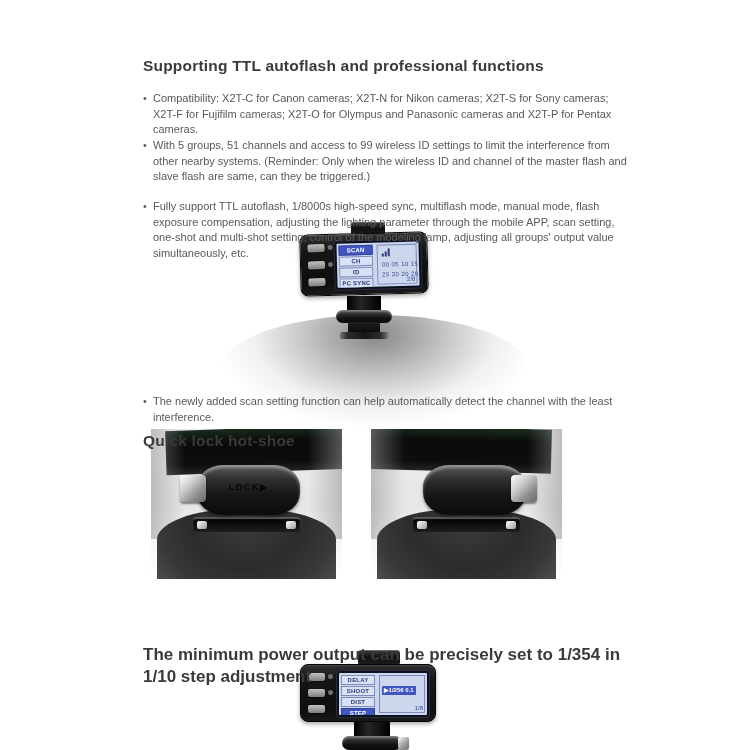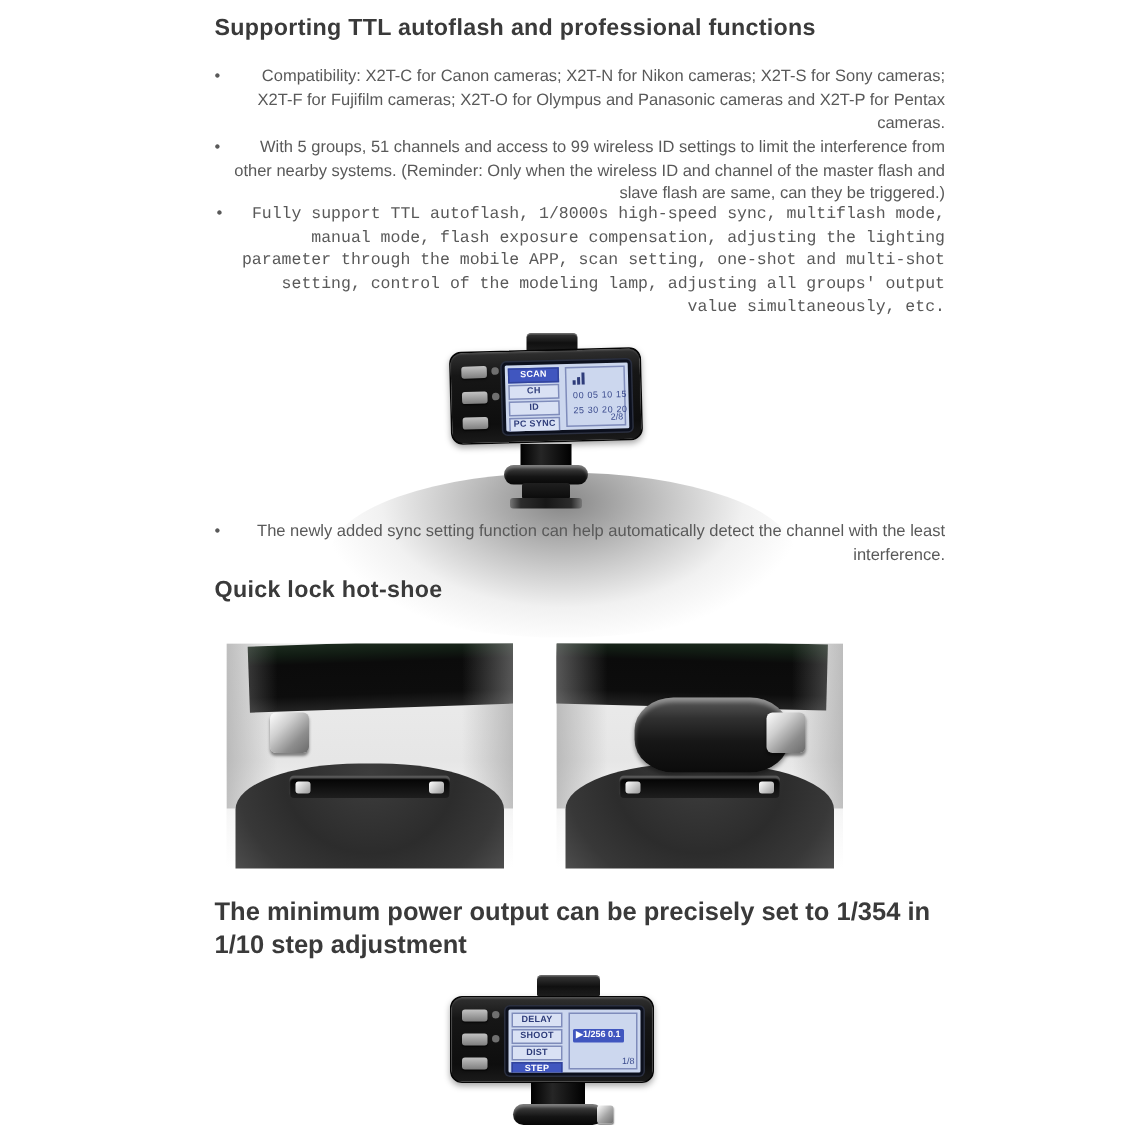--- a/index.html
+++ b/index.html
@@ -4,36 +4,35 @@
 <style>
   * { margin:0; padding:0; box-sizing:border-box; }
   html,body { width:750px; height:750px; }
   body {
     background:#ffffff;
     font-family:"Liberation Sans", sans-serif;
     position:relative;
     overflow:hidden;
     color:#595959;
   }
-  .abs { position:absolute; }
+  .abs { position:absolute;margin-top:47px; }
 
   
   .h1 {
     left:143px; width:500px;
     font-size:15.5px; font-weight:bold; color:#3a3a3a; letter-spacing:0.2px;
   }
   .h-big {
     left:143px; width:495px;
     font-size:17px; line-height:22px; font-weight:bold; color:#3a3a3a;
   }
   .bullet {
     left:143px; width:487px;
     font-size:11px; line-height:15.5px; color:#595959;
     padding-left:10px;
-    text-align:right;
   }
   .bullet::before {
     content:"\2022";
     position:absolute; left:0; top:0; color:#595959;
   }
 
   
   .fig { position:absolute; }
   .t-topshoe {
     position:absolute;
@@ -169,21 +168,21 @@
 
   .content-z { z-index:2; }
 </style>
 </head>
 <body>
 
 <div class="abs h1 content-z" style="top:10px;">Supporting TTL autoflash and professional functions</div>
 
 <div class="abs bullet content-z" style="top:44px;">Compatibility: X2T-C for Canon cameras; X2T-N for Nikon cameras; X2T-S for Sony cameras; X2T-F for Fujifilm cameras; X2T-O for Olympus and Panasonic cameras and X2T-P for Pentax cameras.</div>
 <div class="abs bullet content-z" style="top:91px;">With 5 groups, 51 channels and access to 99 wireless ID settings to limit the interference from other nearby systems. (Reminder: Only when the wireless ID and channel of the master flash and slave flash are same, can they be triggered.)</div>
-<div class="abs bullet content-z" style="top:136px;font-family:Liberation Mono, monospace;">Fully support TTL autoflash, 1/8000s high-speed sync, multiflash mode, manual mode, flash exposure compensation, adjusting the lighting parameter through the mobile APP, scan setting, one-shot and multi-shot setting, control of the modeling lamp, adjusting all groups' output value simultaneously, etc.</div>
+<div class="abs bullet content-z" style="top:152px;">Fully support TTL autoflash, 1/8000s high-speed sync, multiflash mode, manual mode, flash exposure compensation, adjusting the lighting parameter through the mobile APP, scan setting, one-shot and multi-shot setting, control of the modeling lamp, adjusting all groups' output value simultaneously, etc.</div>
 
 <div class="fig" style="left:255px; top:220px; width:240px; height:160px;">
   <div class="cam-fade" style="left:-35px; top:95px; width:310px; height:110px;"></div>
   <div class="t-topshoe" style="left:96px; top:2px; width:34px; height:12px;"></div>
   <div class="t-body" style="left:45px; top:13px; width:128px; height:62px; transform:rotate(-1.5deg);">
     <div class="t-btn" style="top:9px;"></div>
     <div class="t-btn" style="top:26px;"></div>
     <div class="t-btn" style="top:43px;"></div>
     <div class="t-dot" style="top:10px;"></div>
     <div class="t-dot" style="top:27px;"></div>
@@ -205,32 +204,35 @@
         <div class="lcd-page">2/8</div>
       </div>
     </div>
   </div>
   <div class="t-neck" style="left:92px;  top:76px;  width:34px; height:16px;"></div>
   <div class="t-ring" style="left:81px;  top:90px;  width:56px; height:13px;"></div>
   <div class="t-foot" style="left:93px;  top:102px; width:32px; height:11px;"></div>
   <div class="t-plate" style="left:85px;  top:112px; width:48px; height:7px;"></div>
 </div>
 
-<div class="abs bullet content-z" style="top:347px;">The newly added sync setting function can help automatically detect the channel with the least interference.</div>
+<div class="abs bullet content-z" style="top:347px;">The newly added scan setting function can help automatically detect the channel with the least interference.</div>
 
 <div class="abs h1 content-z" style="top:385px;">Quick lock hot-shoe</div>
 
 <div class="lockfig" style="left:151px; top:429px;">
   <div class="lf-flash" style="left:14px; right:0; transform:rotate(-2deg); transform-origin:right top;"></div>
   <div class="lf-shade" style="left:0;"></div>
   <div class="lf-shade r" style="right:0;"></div>
   <div class="lf-cam"></div>
   <div class="lf-shoebar"></div>
   <div class="lf-glint" style="left:24%;"></div>
   <div class="lf-glint" style="right:24%;"></div>
+  <div class="lf-ring" style="left:24%; width:54%;">
+    <div class="lf-lock-label">LOCK▶</div>
+  </div>
   <div class="lf-tab" style="left:15%;"></div>
 </div>
 
 <div class="lockfig" style="left:371px; top:429px;">
   <div class="lf-flash" style="left:0; right:10px; transform:rotate(1.5deg); transform-origin:left top;"></div>
   <div class="lf-shade" style="left:0;"></div>
   <div class="lf-shade r" style="right:0;"></div>
   <div class="lf-cam"></div>
   <div class="lf-shoebar"></div>
   <div class="lf-glint" style="left:24%;"></div>

